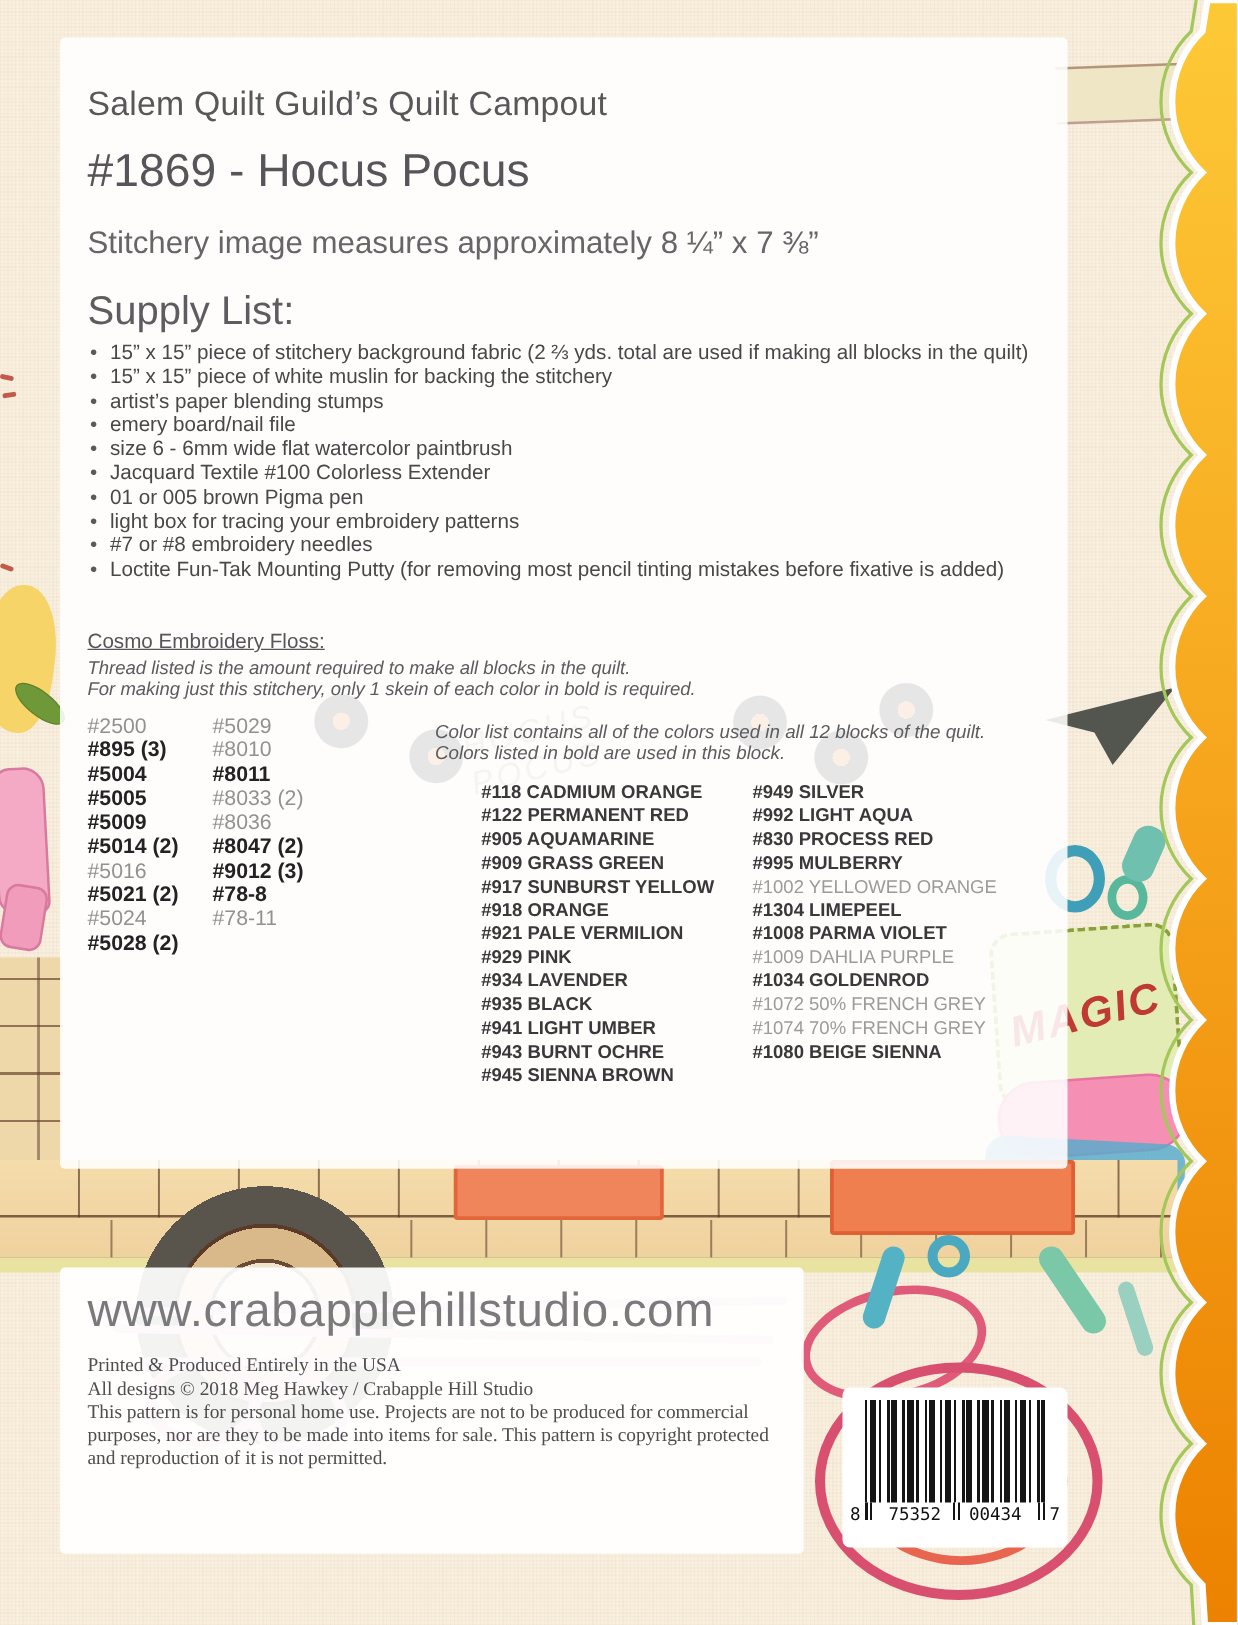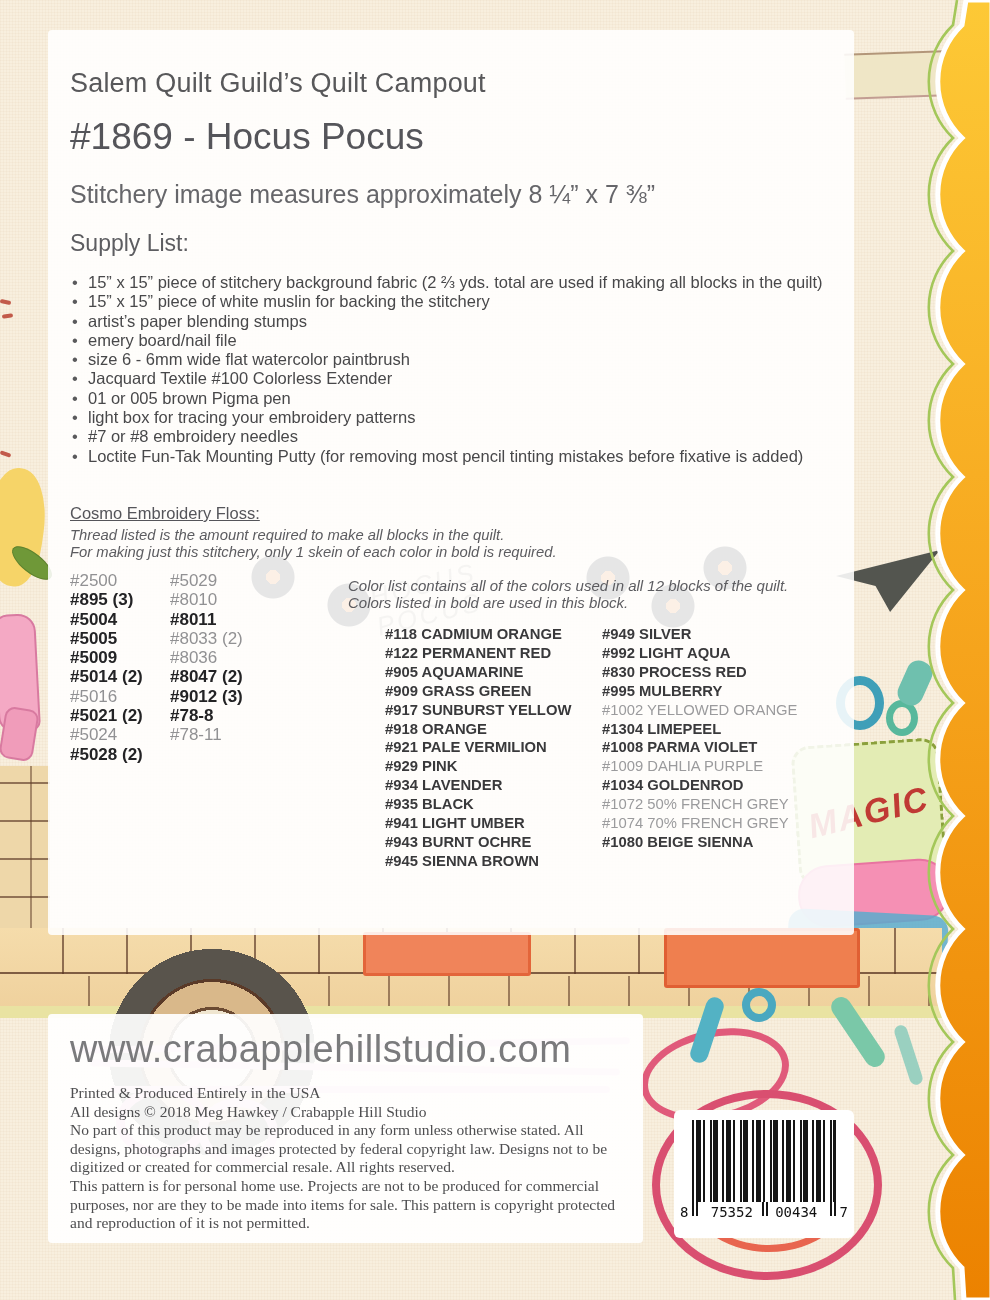--- a/index.html
+++ b/index.html
@@ -86,21 +86,21 @@
   .gr2 { left:198px; top:1098px; width:80px; height:68px; border:9px solid #f2b0cc; }
 
   
   .panel { position:absolute; z-index:5; background:rgba(255,255,255,.88); border-radius:4px; }
   #main-panel { left:48px; top:30px; width:806px; height:905px; }
   #footer-panel { left:48px; top:1014px; width:595px; height:229px; background:rgba(255,255,255,.93); }
 
   .series-title { position:absolute; left:22px; top:38px; font-size:27px; color:#58585a; letter-spacing:.2px; }
   .pattern-title { position:absolute; left:22px; top:86px; font-size:37px; color:#55555a; }
   .size-note { position:absolute; left:22px; top:150px; font-size:25px; color:#66666a; }
-  .supply-heading { position:absolute; left:22px; top:200px; font-size:23px; color:#5d5d61; }
+  .supply-heading { position:absolute; left:22px; top:200px; font-size:32px; color:#5d5d61; }
   .supplies { position:absolute; left:24px; top:243px; list-style:none; }
   .supplies li { font-size:16.5px; line-height:19.3px; color:#48484a; padding-left:16px; position:relative; }
   .supplies li::before { content:"•"; position:absolute; left:0; color:#5a5a5c; }
 
   .floss-heading { position:absolute; left:22px; top:474px; font-size:16.5px; color:#55555a;
     text-decoration:underline; }
   .floss-notes { position:absolute; left:22px; top:497px; font-size:14.8px; font-style:italic;
     color:#5c5c60; line-height:16.5px; }
   .floss-cols { position:absolute; left:22px; top:541px; display:flex; }
   .floss-col { width:100px; }
@@ -283,21 +283,20 @@
           </div>
       </div>
     </div>
   </div>
 
   <div id="footer-panel" class="panel">
     <div class="website">www.crabapplehillstudio.com</div>
     <div class="legal">
         <p>Printed &amp; Produced Entirely in the USA</p>
         <p>All designs © 2018 Meg Hawkey / Crabapple Hill Studio</p>
-        <p>No part of this product may be reproduced in any form unless otherwise stated. All designs, photographs and images protected by federal copyright law. Designs not to be digitized or created for commercial resale. All rights reserved.</p>
         <p>This pattern is for personal home use. Projects are not to be produced for commercial purposes, nor are they to be made into items for sale. This pattern is copyright protected and reproduction of it is not permitted.</p>
       </div>
   </div>
 
   <div id="barcode">
     <div class="bc-bars"></div>
     <div class="bc-guard" style="left:18px;"></div>
     <div class="bc-guard" style="left:88px;"></div>
     <div class="bc-guard" style="left:156px;"></div>
     <div class="bc-digits">

